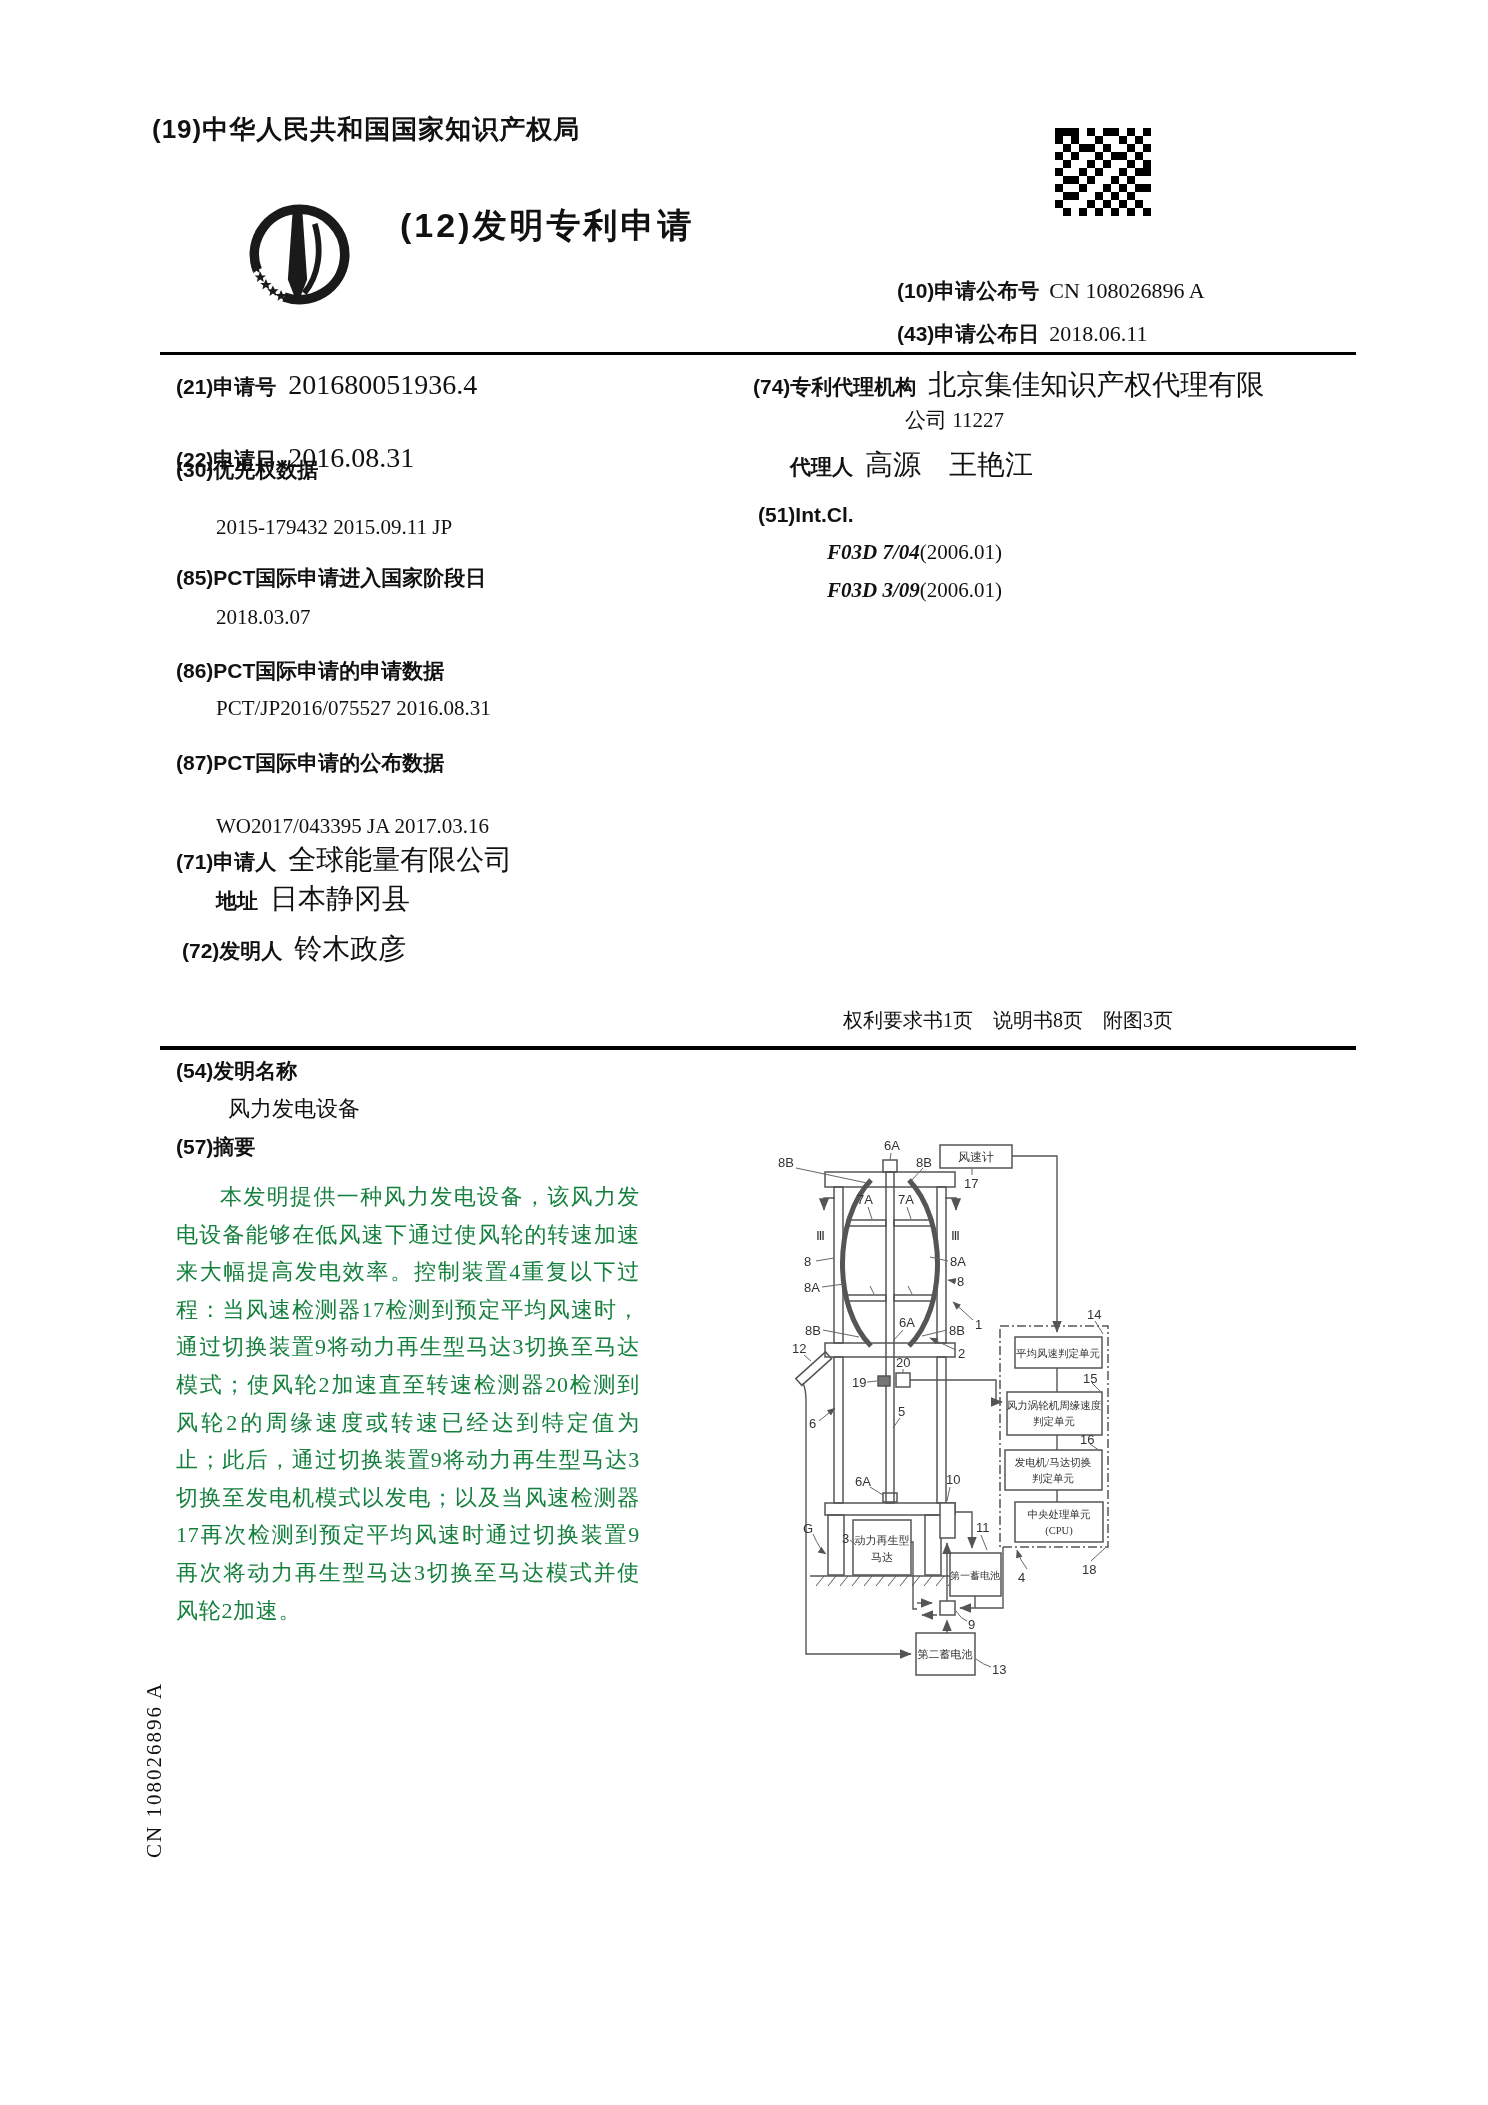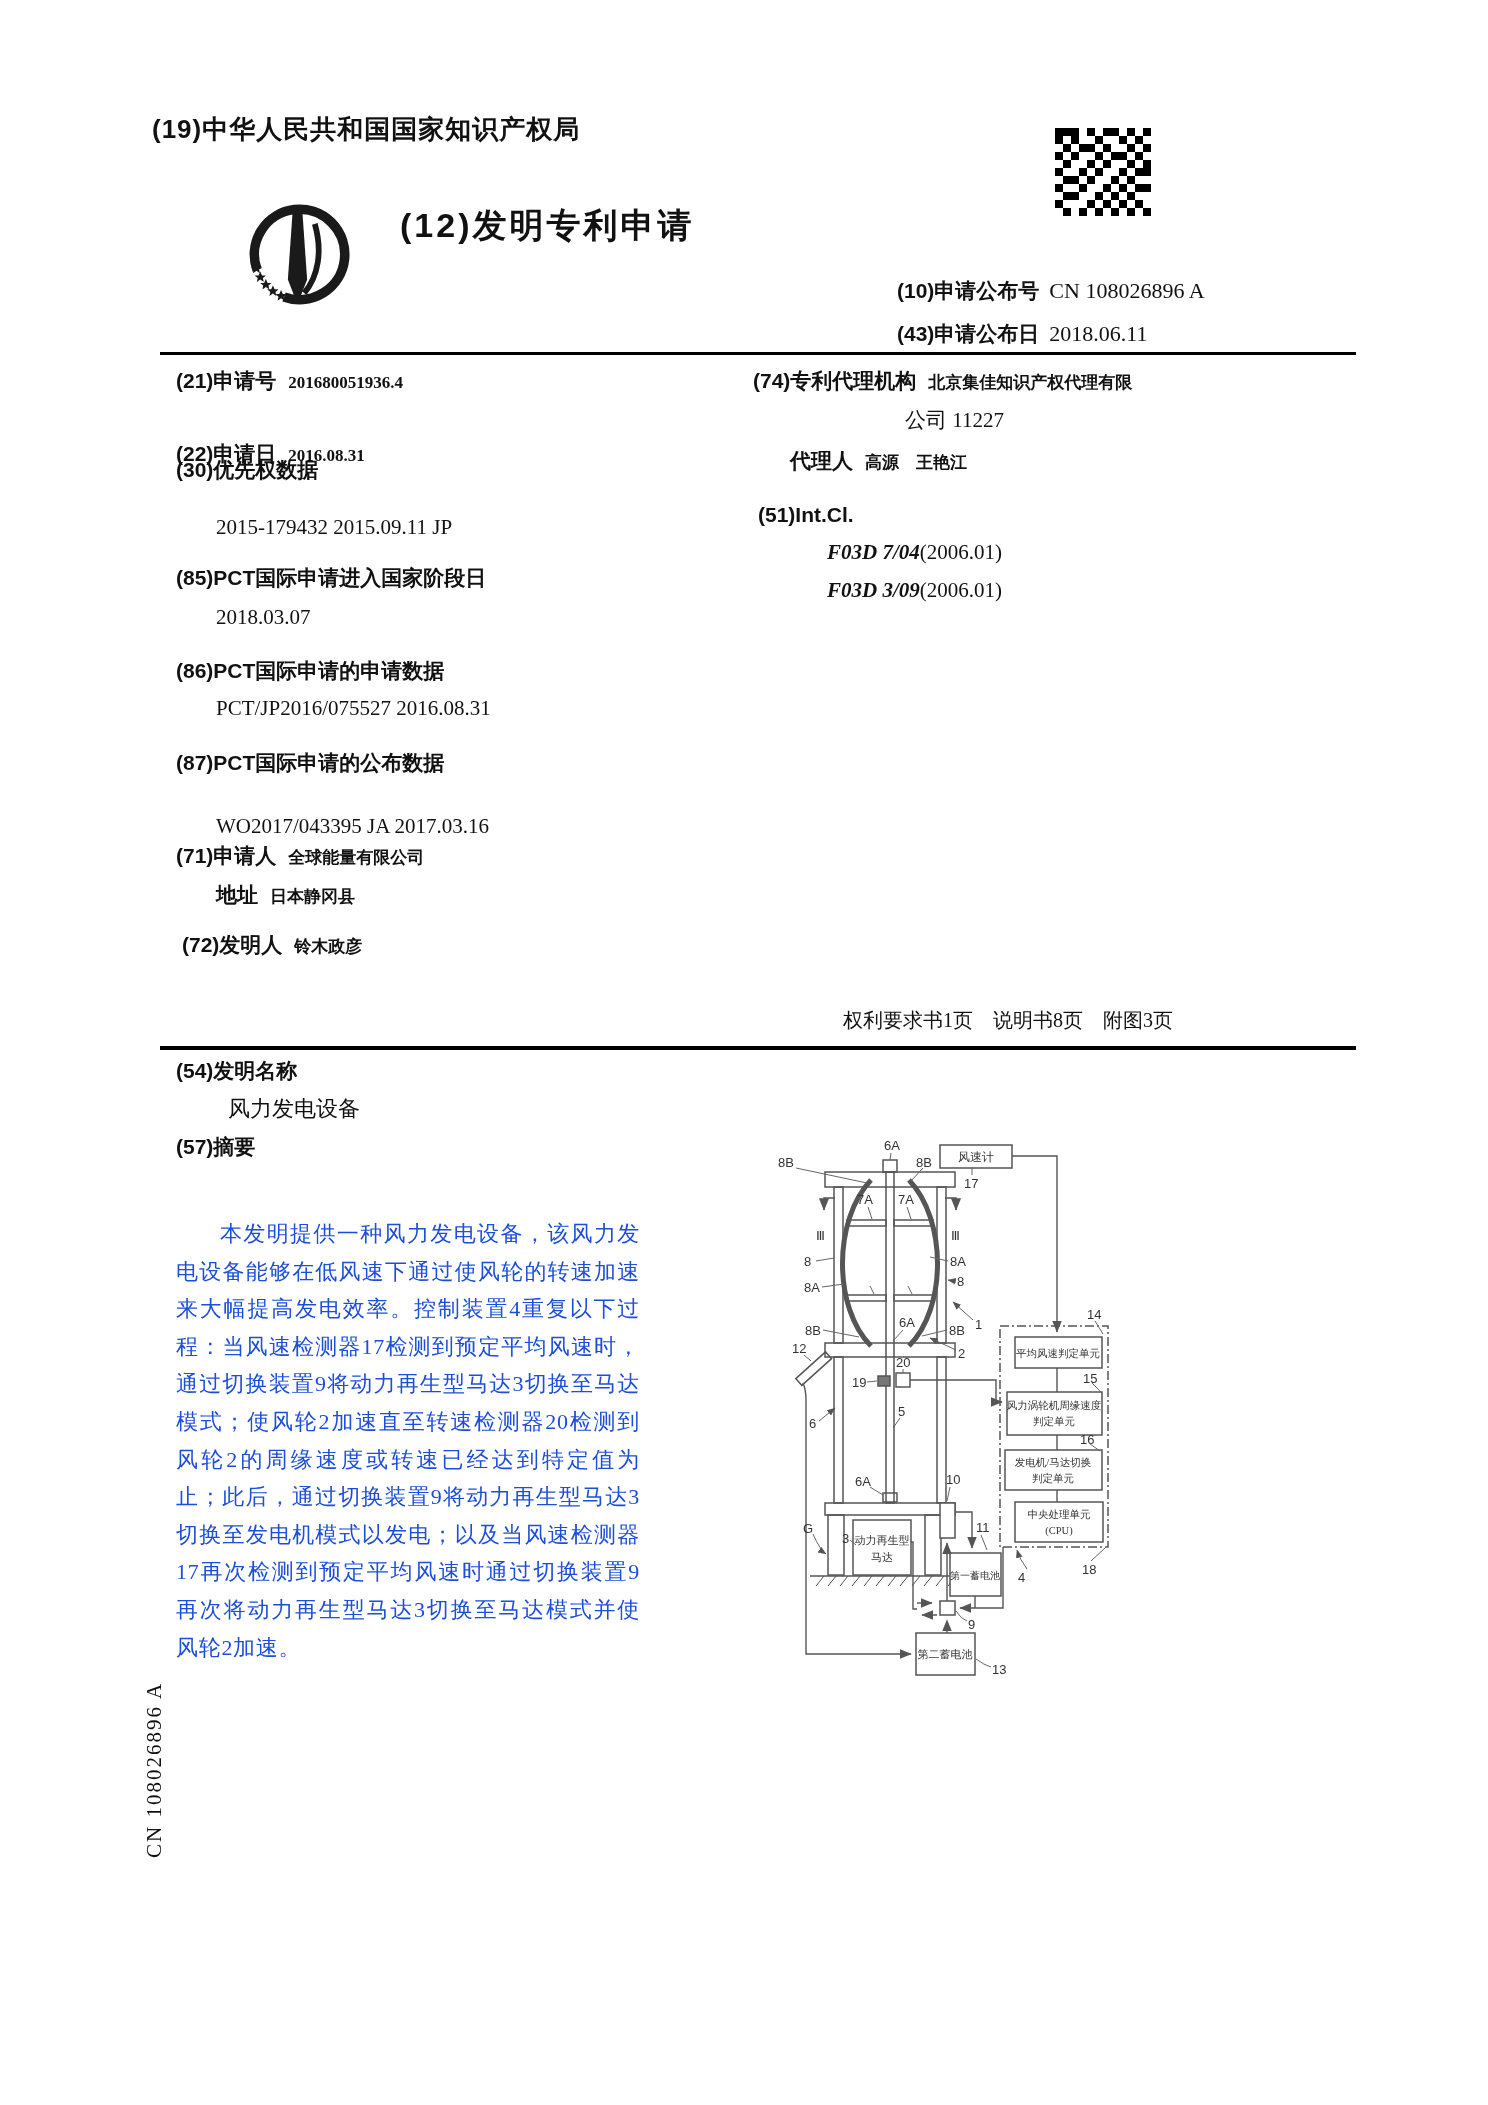--- a/index.html
+++ b/index.html
@@ -7,28 +7,28 @@
         font-family:"Liberation Serif","DejaVu Serif",serif;color:#111;}
   .hei{font-family:"Liberation Sans","DejaVu Sans",sans-serif;font-weight:700;}
   .song{font-family:"Liberation Serif","DejaVu Serif",serif;}
   .abs{position:absolute;white-space:nowrap;line-height:1.2;}
   .office{font-size:26px;letter-spacing:1px;}
   .doctitle{font-size:34px;letter-spacing:3px;}
   .publine{font-size:21px;}
   .publine .val{font-size:22px;margin-left:10px;font-weight:400;}
   .bibline{font-size:21px;}
   .bibline .lab{font-size:21px;}
-  .bibline .val{font-size:17px;margin-left:12px;font-weight:bold;}
+  .bibline .val{font-size:28px;margin-left:12px;}
   .rule{position:absolute;background:#000;}
   .pages{font-size:20px;}
   .sectlab{font-size:21px;}
   .invtitle{font-size:22px;text-align:right;}
   .abstract{position:absolute;left:176px;top:1178px;width:464px;
             font-size:22px;line-height:37.6px;letter-spacing:0.7px;
-            text-align:justify;text-indent:2em;white-space:normal;color:#1d4ed8;margin-top:37px;}
+            text-align:justify;text-indent:2em;white-space:normal;color:#15803d;}
   .ipc{font-style:italic;font-weight:700;}
   .sidebar{position:absolute;left:142px;top:1686px;height:172px;
            writing-mode:vertical-rl;transform:rotate(180deg);
            font-size:21px;letter-spacing:2px;white-space:nowrap;}
   svg text{stroke:none;}
 </style>
 </head>
 <body>
 
 <div class="page">

